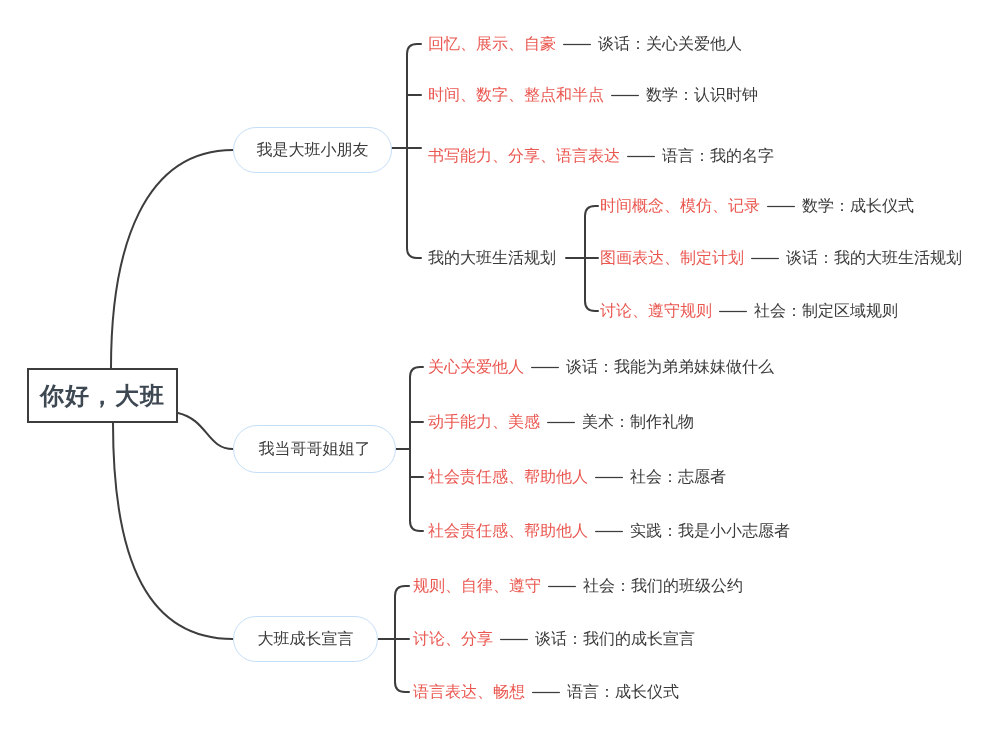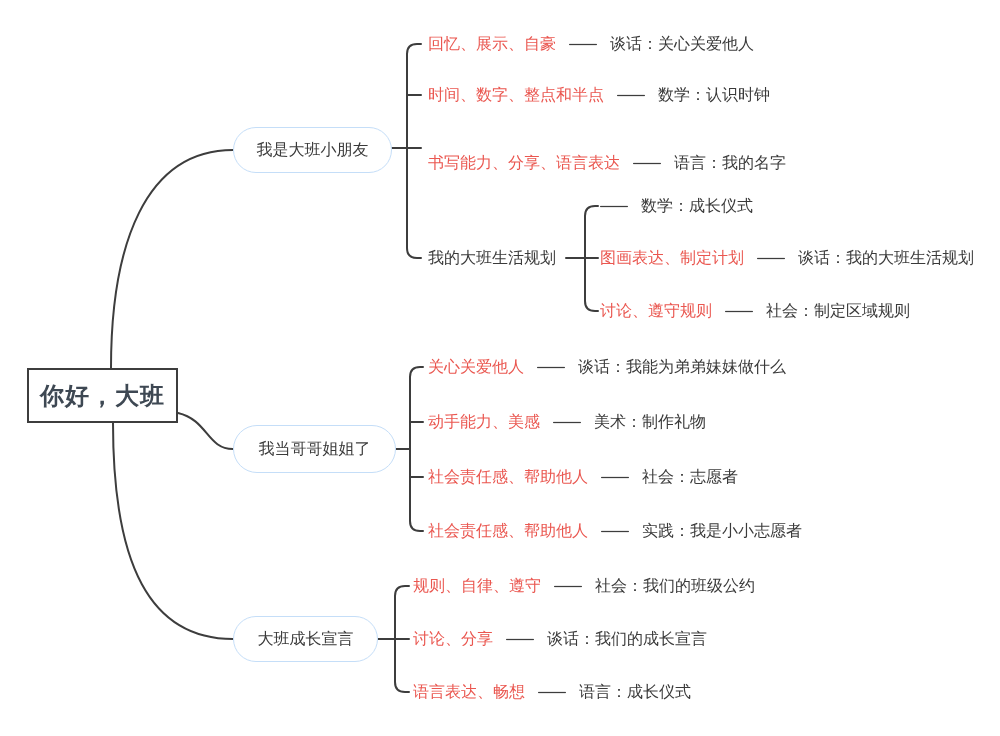--- a/index.html
+++ b/index.html
@@ -40,21 +40,21 @@
     color:var(--root-text,#3e4853);
   }
   .node.pill{
     border:1.5px solid var(--branch-border-blue,#c5def8);
     border-radius:24px;
     font-size:16px;
     color:var(--text-dark,#3a3a3a);
   }
   .leaf{
     position:absolute;z-index:2;
-    display:flex;align-items:center;gap:13px;
+    display:flex;align-items:center;gap:7px;
     transform:translateY(-50%);
     white-space:nowrap;
   }
   .kw{
     color:var(--accent-red,#ea5750);
     font-size:16px;
   }
   .act{
     color:var(--text-dark,#3a3a3a);
     font-size:16px;
@@ -104,31 +104,32 @@
   <div class="leaf" style="left:428px;top:44px">
     <span class="kw">回忆、展示、自豪</span>
     <span class="dash"></span>
     <span class="act">谈话：关心关爱他人</span>
   </div>
   <div class="leaf" style="left:428px;top:95px">
     <span class="kw">时间、数字、整点和半点</span>
     <span class="dash"></span>
     <span class="act">数学：认识时钟</span>
   </div>
-  <div class="leaf" style="left:428px;top:163px">
+  <div class="leaf" style="left:428px;top:156px">
     <span class="kw">书写能力、分享、语言表达</span>
     <span class="dash"></span>
     <span class="act">语言：我的名字</span>
   </div>
 
   <div class="leaf" style="left:428px;top:258px">
     <span class="act">我的大班生活规划</span>
   </div>
 
   <div class="leaf" style="left:600px;top:206px">
+    <span class="kw">时间概念、模仿、记录</span>
     <span class="dash"></span>
     <span class="act">数学：成长仪式</span>
   </div>
   <div class="leaf" style="left:600px;top:258px">
     <span class="kw">图画表达、制定计划</span>
     <span class="dash"></span>
     <span class="act">谈话：我的大班生活规划</span>
   </div>
   <div class="leaf" style="left:600px;top:311px">
     <span class="kw">讨论、遵守规则</span>

